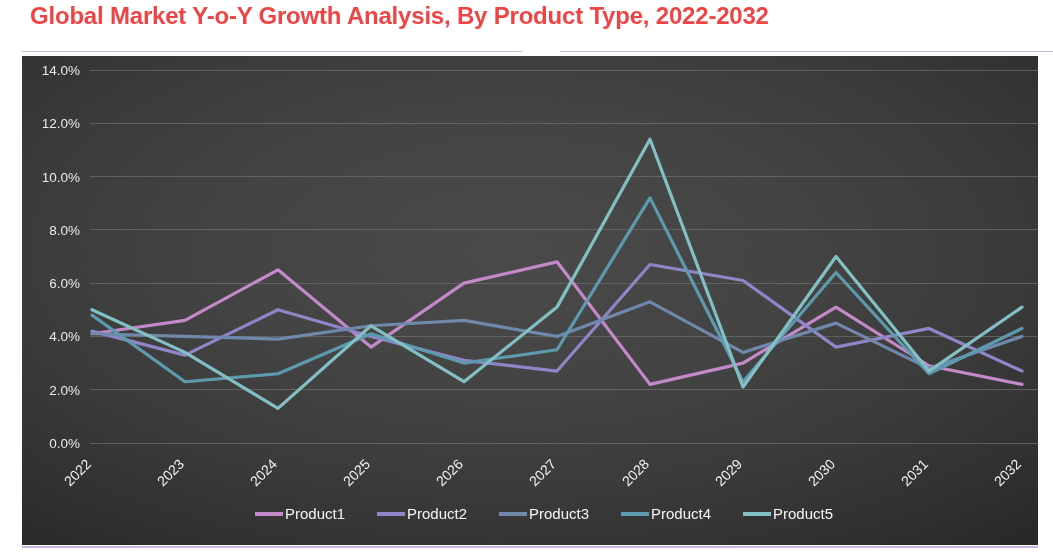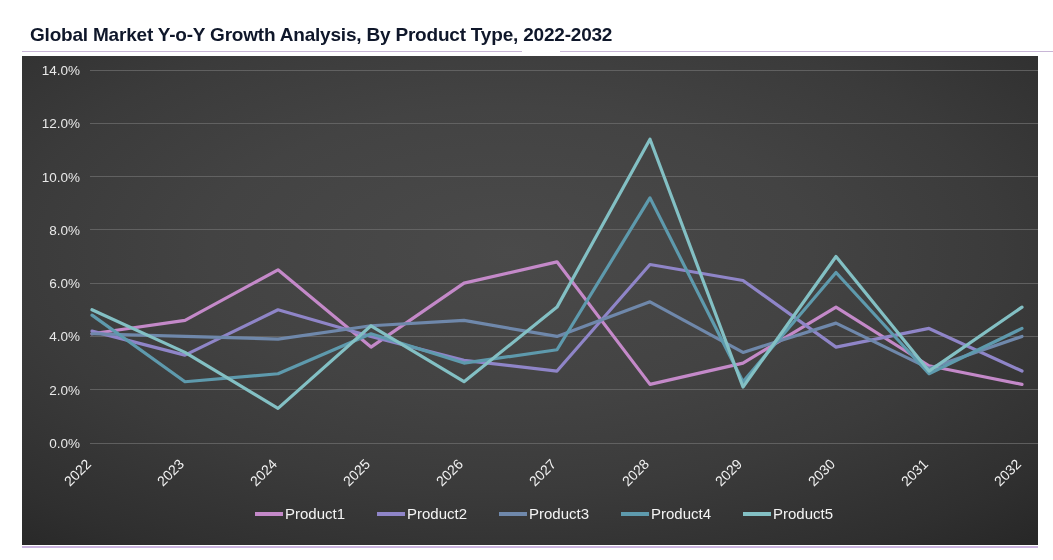--- a/index.html
+++ b/index.html
@@ -26,24 +26,24 @@
   
   #title-bar {
     position: absolute;
     left: 0; top: 0;
     width: 1053px;
     height: 52px;
   }
   #chart-title {
     position: absolute;
     left: 30px;
-    top: 24px;
-    font-size: 19px;
+    top: 2px;
+    font-size: 24px;
     font-weight: bold;
-    color: #0f172a;
+    color: #ef4444;
     letter-spacing: -0.2px;
     white-space: nowrap;
     font-family: "Liberation Sans", sans-serif;
   }
 
   
   #title-rule-left {
     position: absolute;
     left: 22px;
     top: 51px;

